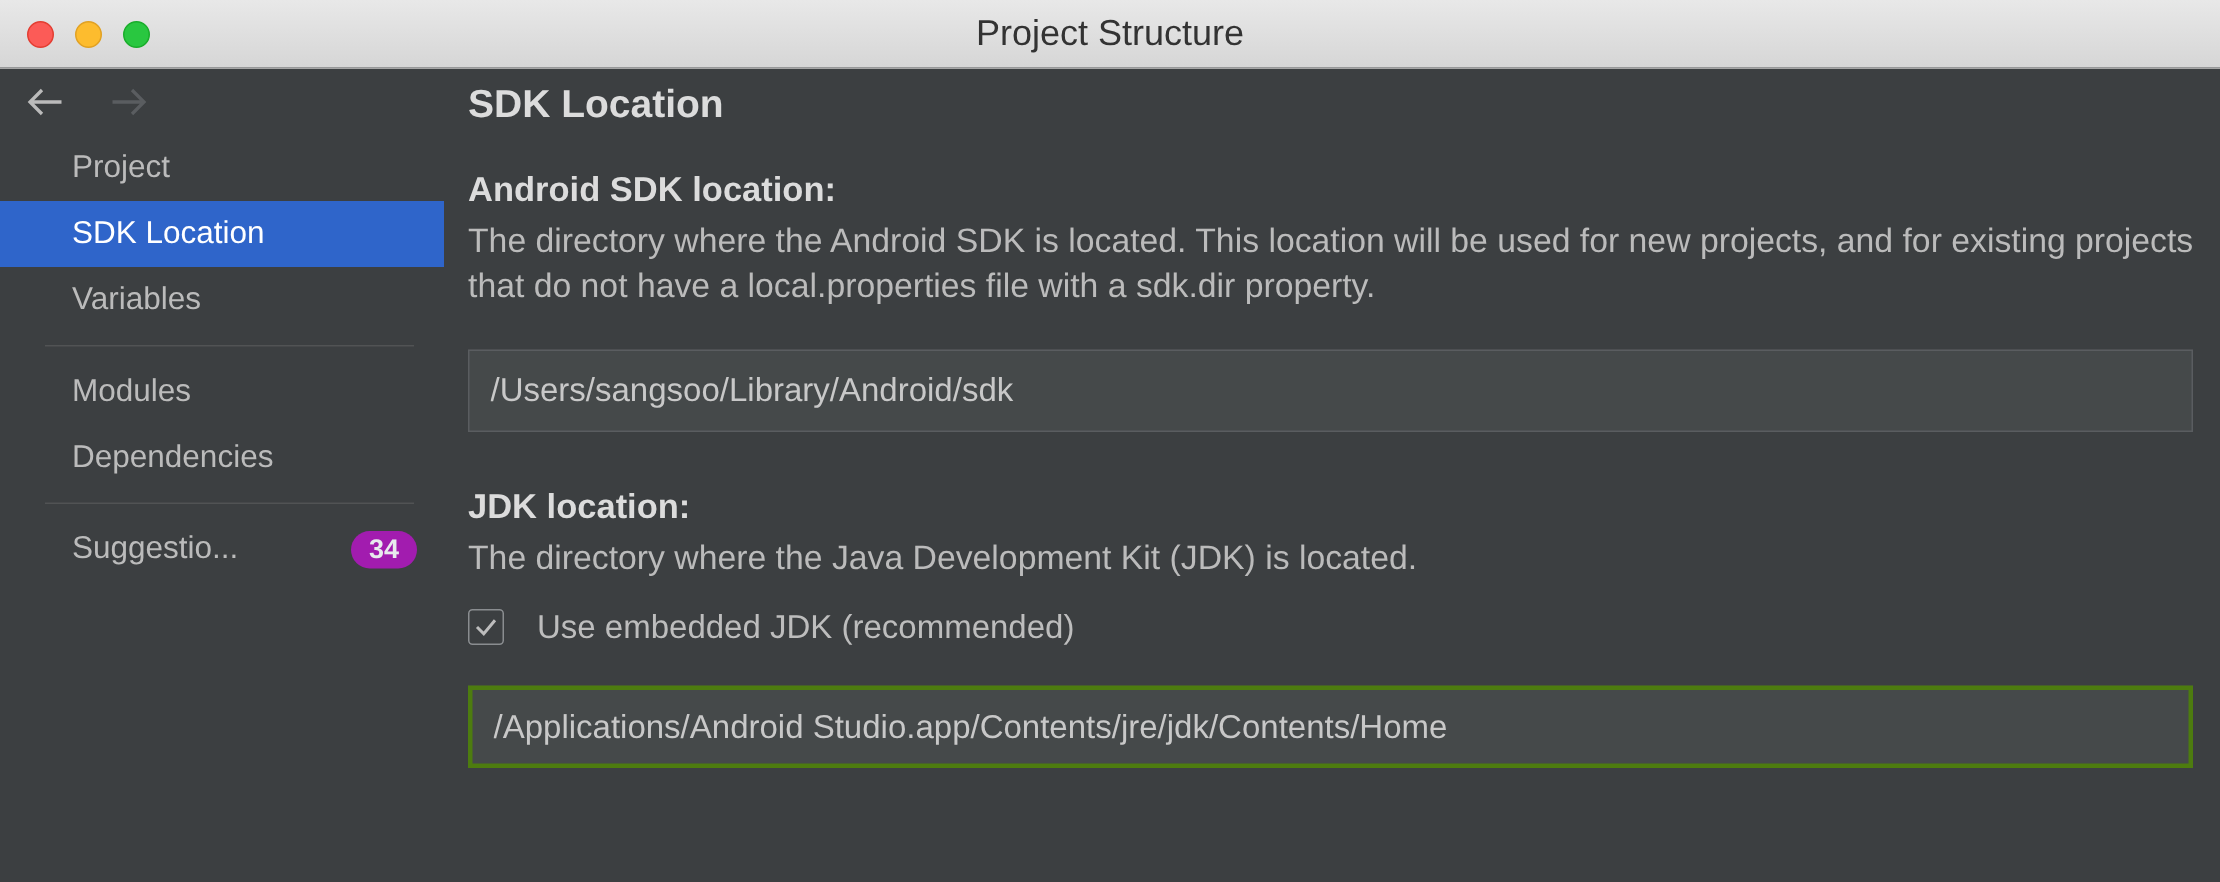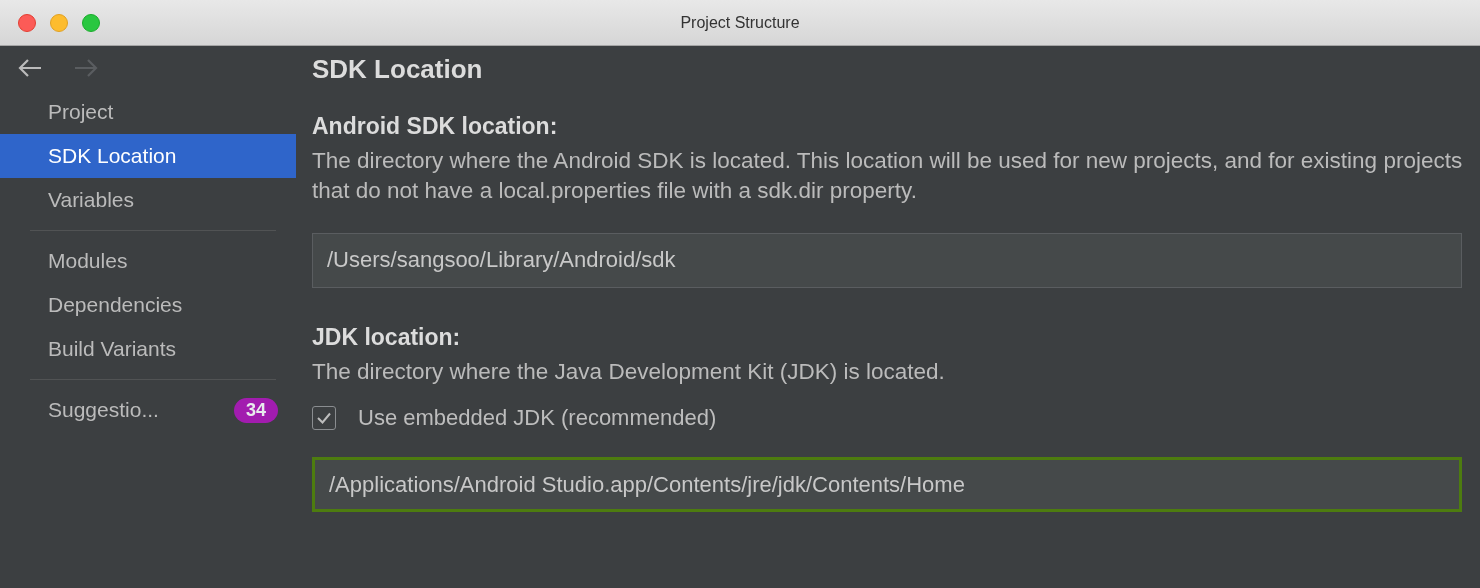--- a/index.html
+++ b/index.html
@@ -4,21 +4,21 @@
 <style>
 * { box-sizing: border-box; margin: 0; padding: 0; }
 html, body { width: 1480px; height: 588px; overflow: hidden; font-family: -apple-system, "Helvetica Neue", Arial, sans-serif; }
 .window { width: 100%; height: 100%; background: #3c3f41; display: flex; flex-direction: column; }
 .titlebar { height: 46px; background: linear-gradient(#e8e8e8, #d6d6d6); border-bottom: 1px solid #a5a5a5; position: relative; display: flex; align-items: center; }
 .traffic-lights { display: flex; gap: 14px; position: absolute; left: 18px; }
 .light { width: 18px; height: 18px; border-radius: 50%; }
 .light.red { background: #fc5b57; border: 1px solid #e33e32; }
 .light.yellow { background: #fdbc2e; border: 1px solid #e1a123; }
 .light.green { background: #29c740; border: 1px solid #1aad2b; }
-.titletext { margin: 0 auto; font-size: 16px; color: #333; text-align: center; }
+.titletext { margin: 0 auto; font-size: 24px; color: #333; text-align: center; }
 .body { flex: 1; display: flex; min-height: 0; }
 .sidebar { width: 296px; background: #3c3f41; color: #bbbbbb; display: flex; flex-direction: column; }
 .toolbar { height: 44px; display: flex; align-items: center; padding: 0 16px; gap: 28px; }
 .arrow-btn { width: 28px; height: 28px; display: flex; align-items: center; justify-content: center; color: #bbb; }
 .arrow-btn.disabled { color: #5a5d60; }
 .side-group { display: flex; flex-direction: column; }
 .side-item { height: 44px; display: flex; align-items: center; padding-left: 48px; font-size: 21px; color: #bbb; cursor: default; justify-content: space-between; padding-right: 18px; }
 .side-item.selected { background: #2f65ca; color: #fff; }
 .side-sep { height: 1px; background: #515354; margin: 8px 20px 8px 30px; }
 .badge { background: #a21caf; color: #e8eaed; font-size: 18px; font-weight: 700; border-radius: 14px; padding: 2px 12px; }
@@ -73,23 +73,20 @@
           </div>
       </div>
       <div class="side-sep"></div>
       <div class="side-group">
         <div class="side-item">
             <span>Modules</span>
           </div>
         <div class="side-item">
             <span>Dependencies</span>
           </div>
-        <div class="side-item">
-            <span>Build Variants</span>
-          </div>
       </div>
       <div class="side-sep"></div>
       <div class="side-group">
         <div class="side-item">
           <span>Suggestio...</span>
           <span class="badge">34</span>
         </div>
       </div>
     </div>
 

